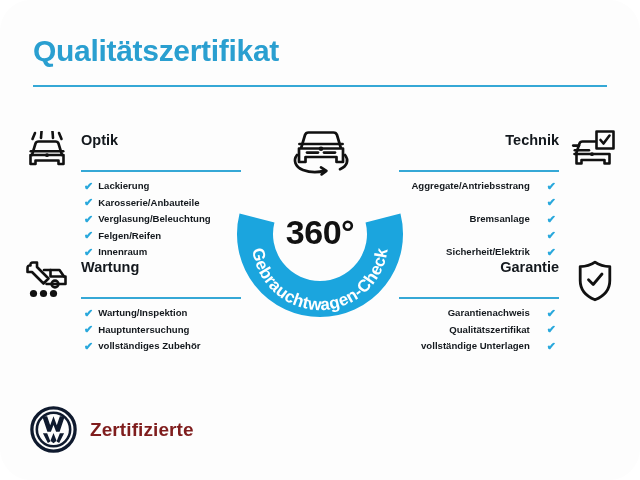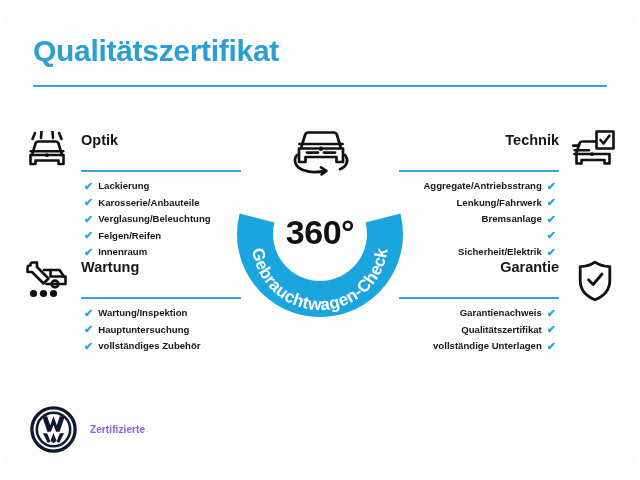--- a/index.html
+++ b/index.html
@@ -46,21 +46,21 @@
     font-size:9.6px;font-weight:bold;color:#14191e;
     height:16.5px;line-height:16.5px;white-space:nowrap;
   }
   .chk{
     color:#29a8dc;font-size:11px;font-weight:bold;
     line-height:1;display:inline-block;
   }
   
   .left .item .chk{margin-right:5px;}
   
-  .right .item{justify-content:flex-end;}
+  .right .item{justify-content:flex-end;gap:12px;}
   .right .item .chk{margin-left:5px;}
 
   
   #blk-optik{left:81px;top:140px;}
   #blk-optik .sect-title{left:0;}
   #blk-optik .rule{left:0;top:30px;width:160px;}
   #blk-optik .items{left:3px;top:38px;}
 
   #blk-wartung{left:81px;top:267px;}
   #blk-wartung .sect-title{left:0;}
@@ -98,21 +98,21 @@
   }
   .badge-car{
     position:absolute;left:288px;top:122px;
   }
 
   
   .footer{position:absolute;left:30px;top:406px;display:flex;align-items:center;}
   .vw-mark{width:47px;height:47px;flex:0 0 auto;}
   .vw-text{
     margin-left:13px;
-    font-size:10px;font-weight:bold;color:#8b5cf6;
+    font-size:19px;font-weight:bold;color:#7f1d1d;
     line-height:15.5px;letter-spacing:0.1px;
   }
 </style>
 </head>
 <body>
 
 <div class="page">
 
   <div class="title">Qualitätszertifikat</div>
   <div class="title-rule"></div>
@@ -227,21 +227,20 @@
     <div class="head">
       <div class="sect-title">Technik</div>
     </div>
     <div class="rule"></div>
     <div class="items">
       <div class="item">
         <span>Aggregate/Antriebsstrang</span>
         <span class="chk">✔</span>
       </div>
       <div class="item">
-        <span>Lenkung/Fahrwerk</span>
         <span class="chk">✔</span>
       </div>
       <div class="item">
         <span>Bremsanlage</span>
         <span class="chk">✔</span>
       </div>
       <div class="item">
         <span class="chk">✔</span>
       </div>
       <div class="item">

